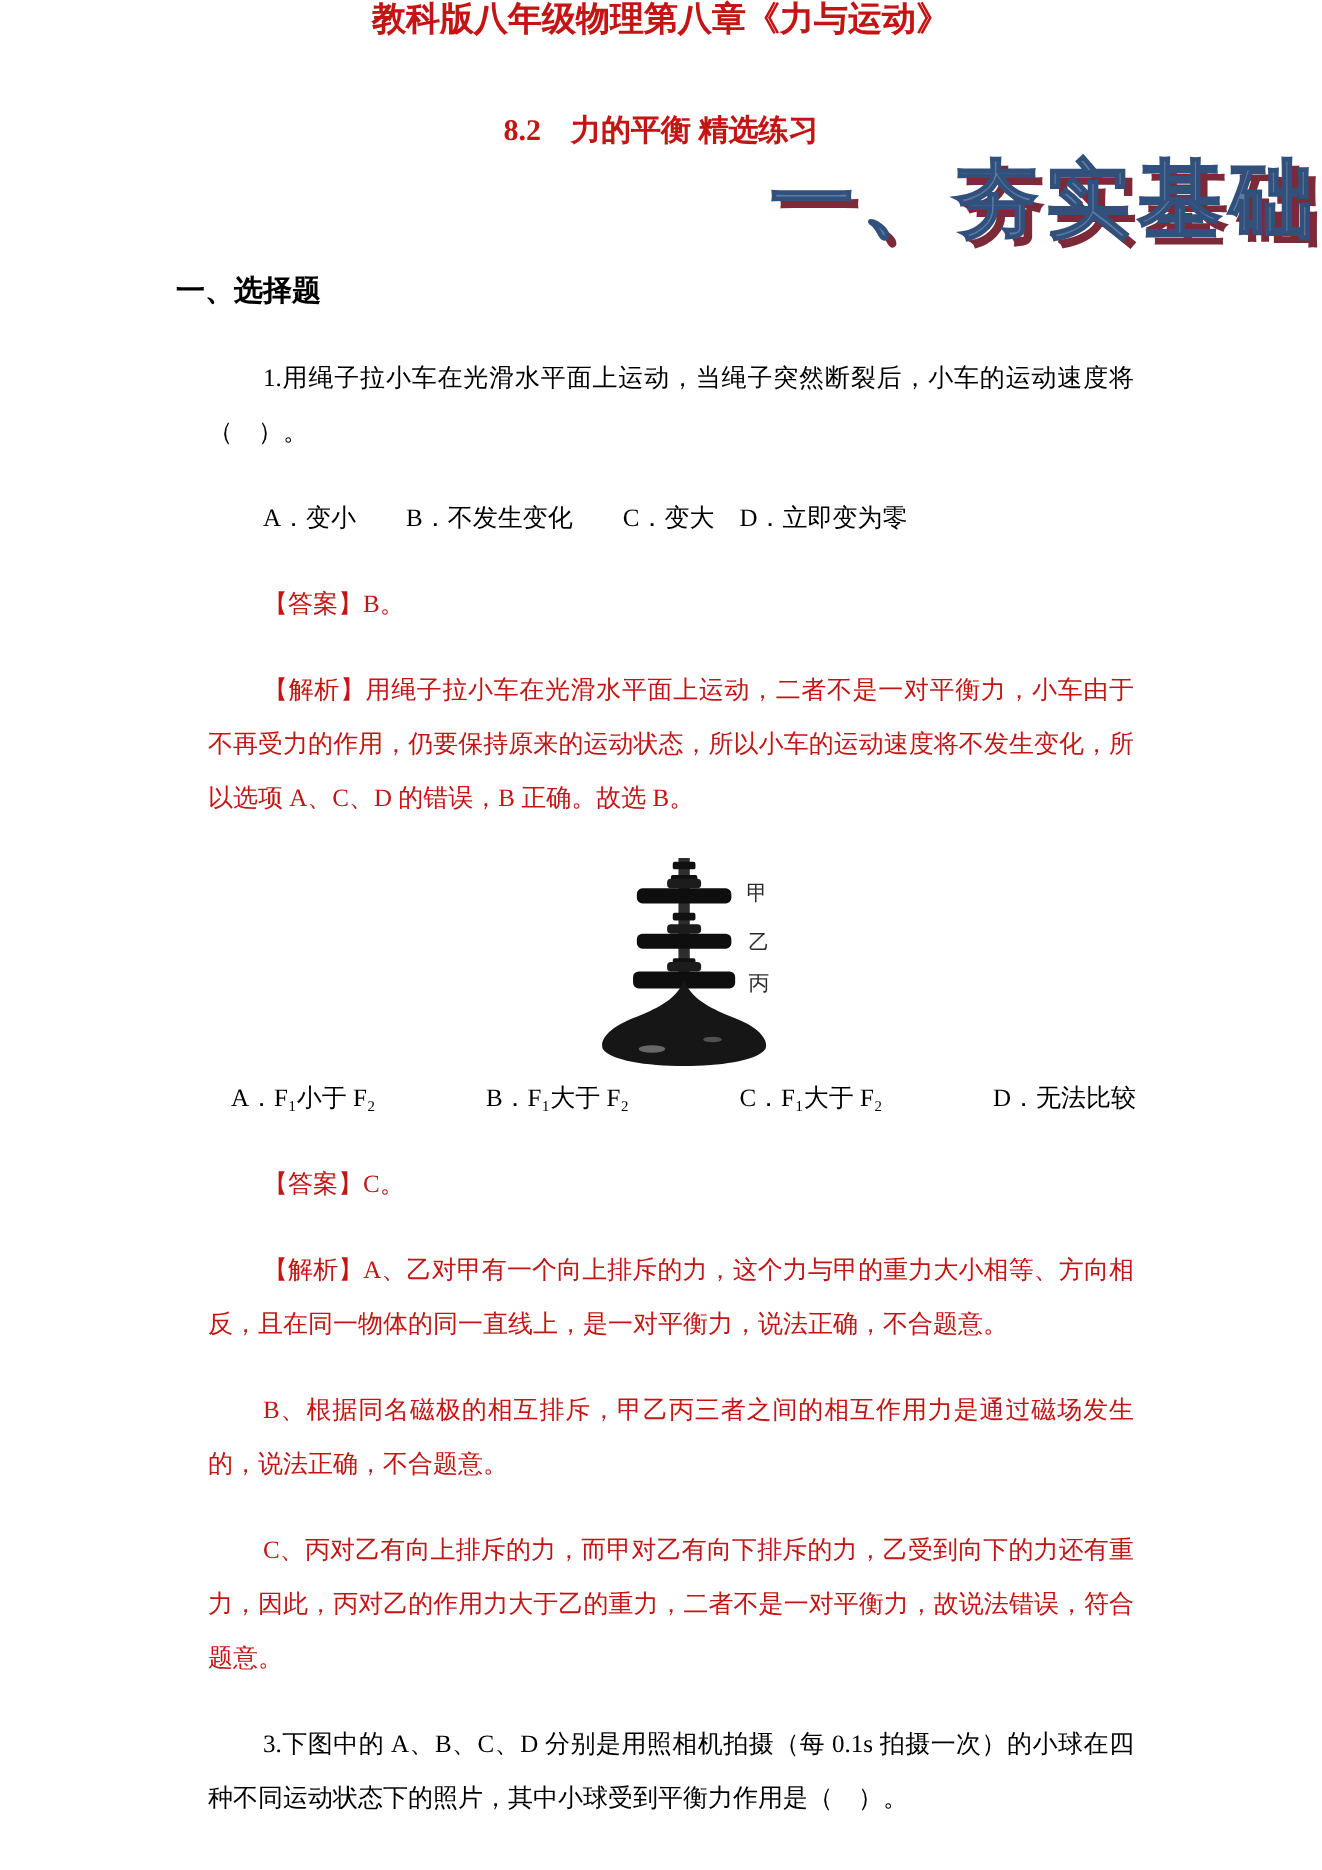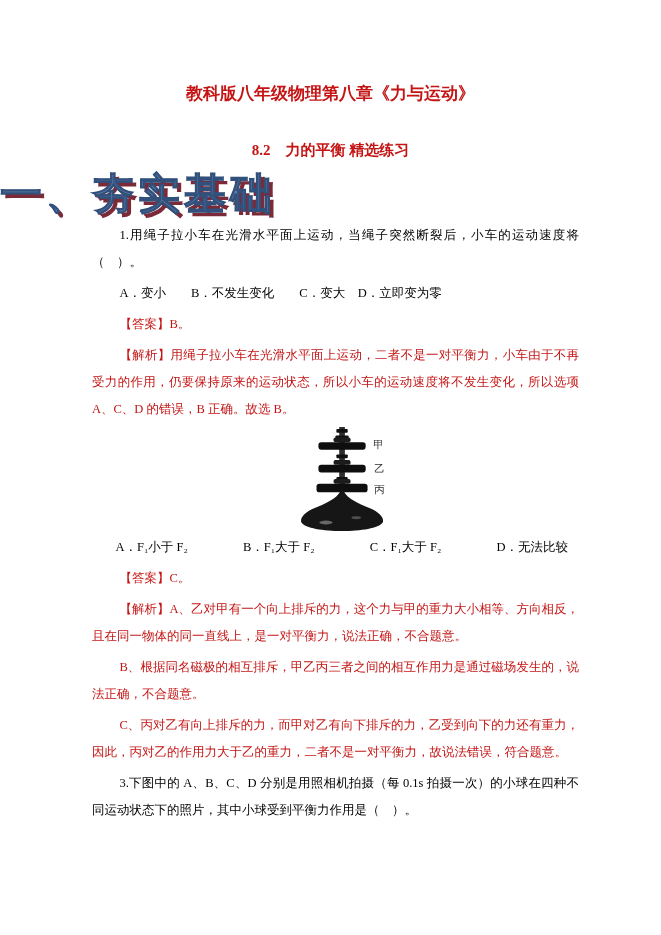--- a/index.html
+++ b/index.html
@@ -2,43 +2,41 @@
 <html style="--accent_red: #c41414; --banner_blue: #5e7ca3; --banner_shadow: #7c2a38; --figure_ink: #141414;"><head>
 <meta charset="utf-8">
 <style>
   html,body { margin:0; padding:0; background:#ffffff; }
   .page {
     position:relative;
     width:661px; height:935px;
     margin:0 auto;
     background:#ffffff;
     box-sizing:border-box;
-    padding-top:84px;
     overflow:hidden;
     font-family:"Liberation Serif","DejaVu Serif",serif;
     color:#000;
   }
   .doc-title {
     text-align:center;
     font-size:17px;
     font-weight:bold;
     color:var(--accent_red,#c41414);
     line-height:20px;
   }
   .doc-subtitle {
     text-align:center;
     font-size:15px;
     font-weight:bold;
     color:var(--accent_red,#c41414);
     margin-top:37px;
     line-height:19px;
   }
   .banner {
-    text-align:left;
-    margin-top:10px;
+    text-align:right;
     font-family:"Liberation Sans","DejaVu Sans",sans-serif;
     font-size:42px;
     font-weight:bold;
     letter-spacing:4px;
     color:var(--banner_blue,#5e7ca3);
     -webkit-text-stroke:1px #31507c;
     text-shadow:4px 4px 0 var(--banner_shadow,#7c2a38);
     line-height:48px;
   }
   .content {
@@ -46,21 +44,21 @@
     font-size:12.5px;
     line-height:27px;
     text-align:justify;
   }
   .section-heading {
     font-weight:bold;
     font-size:14.5px;
     margin-top:9px;
     line-height:27px;
   }
-  p.para { margin:4px; text-indent:2.2em; }
+  p.para { margin:16px; text-indent:2.2em; }
   .red { color:var(--accent_red,#c41414); }
   .figure-wrap {
     display:flex;
     justify-content:center;
     margin:3px 0 3px 14px;
   }
   .options-row {
     display:flex;
     justify-content:space-between;
     margin-left:2.2em;
@@ -73,20 +71,21 @@
 <body>
 
 <div class="page">
 
   <div class="doc-title">教科版八年级物理第八章《力与运动》</div>
   <div class="doc-subtitle">8.2　力的平衡 精选练习</div>
   <div class="banner">一、夯实基础</div>
 
   <div class="content">
 
+    <div class="section-heading">一、选择题</div>
 
     <p class="para">1.用绳子拉小车在光滑水平面上运动，当绳子突然断裂后，小车的运动速度将（　）。</p>
     <p class="para">A．变小　　B．不发生变化　　C．变大　D．立即变为零</p>
     <p class="para red">【答案】B。</p>
     <p class="para red">【解析】用绳子拉小车在光滑水平面上运动，二者不是一对平衡力，小车由于不再受力的作用，仍要保持原来的运动状态，所以小车的运动速度将不发生变化，所以选项 A、C、D 的错误，B 正确。故选 B。</p>
 
 
     <div class="figure-wrap">
       <svg width="100" height="104" viewBox="0 0 96 110">
 

